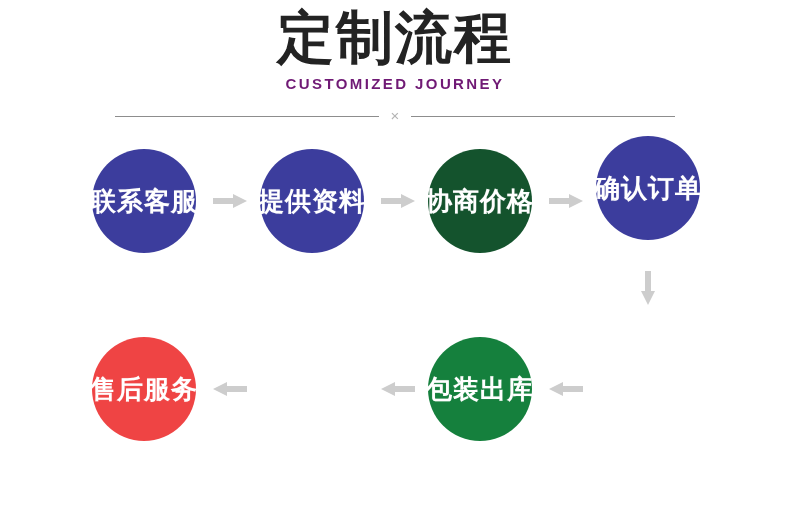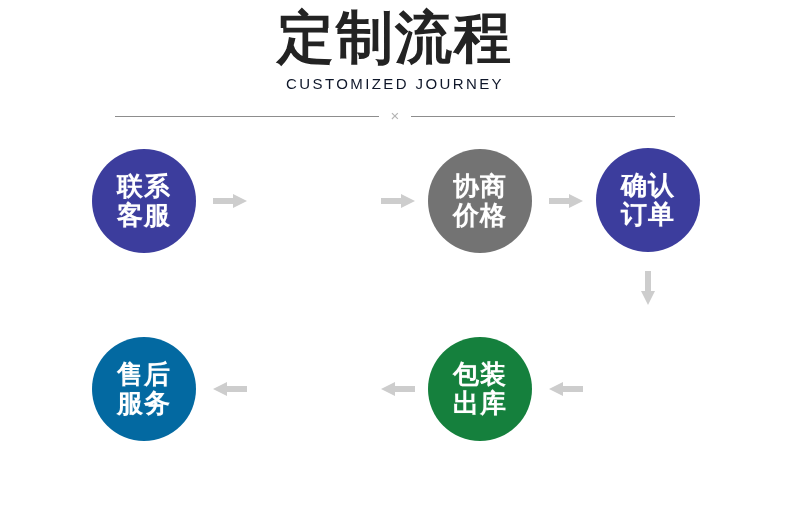--- a/index.html
+++ b/index.html
@@ -31,22 +31,22 @@
     font-weight: bold;
     color: #232323;
     letter-spacing: 2px;
     font-family: "Liberation Sans", "DejaVu Sans", sans-serif;
   }
   .page-subtitle {
     margin: 0;
     padding-top: 4px;
     font-size: 15px;
     line-height: 20px;
-    font-weight: normal;
-    color: #0f172a;
+    font-weight: bold;
+    color: #701a75;
     letter-spacing: 2.4px;
   }
 
   .divider {
     position: absolute;
     left: 115px;
     top: 108px;
     width: 560px;
     height: 16px;
   }
@@ -78,21 +78,20 @@
     height: 509px;
   }
   .node {
     position: absolute;
     width: 104px;
     height: 104px;
     border-radius: 50%;
     background: #3c3d9d;
     color: #ffffff;
     display: flex;
-    flex-direction: column;
     align-items: center;
     justify-content: center;
   }
   .node-line {
     font-size: 26px;
     line-height: 29px;
     font-weight: bold;
     letter-spacing: 1px;
     white-space: nowrap;
     text-shadow: 0 0 1px rgba(255,255,255,0.35);
@@ -175,33 +174,37 @@
   <div class="divider-line left"></div>
   <div class="divider-line right"></div>
   <div class="divider-x">×</div>
 </div>
 
 <div class="flow" id="flow-root">
     <div class="node" style="left: 92px; top: 149px; background: rgb(60, 61, 157); color: rgb(255, 255, 255);">
       <div class="node-line">联系</div>
       <div class="node-line">客服</div>
     </div>
-    <div class="node" style="left: 428px; top: 149px; background: #737373; color: rgb(255, 255, 255);">
+    <div class="node" style="left: 260px; top: 149px; background: rgb(60, 61, 157); color: rgb(255, 255, 255);">
+      <div class="node-line">提供</div>
+      <div class="node-line">资料</div>
+    </div>
+    <div class="node" style="left: 428px; top: 149px; background: #14532d; color: rgb(255, 255, 255);">
       <div class="node-line">协商</div>
       <div class="node-line">价格</div>
     </div>
-    <div class="node" style="left: 596px; top: 148px; background: rgb(60, 61, 157); color: rgb(255, 255, 255); align-items: center;">
+    <div class="node" style="left: 596px; top: 136px; background: rgb(60, 61, 157); color: rgb(255, 255, 255); align-items: center;">
       <div class="node-line">确认</div>
       <div class="node-line">订单</div>
     </div>
     <div class="node" style="left: 428px; top: 337px; background: #15803d; color: rgb(255, 255, 255);">
       <div class="node-line">包装</div>
       <div class="node-line">出库</div>
     </div>
-    <div class="node" style="left: 92px; top: 337px; background: #0369a1; color: rgb(255, 255, 255);">
+    <div class="node" style="left: 92px; top: 337px; background: #ef4444; color: rgb(255, 255, 255);">
       <div class="node-line">售后</div>
       <div class="node-line">服务</div>
     </div>
     <div class="arrow right" style="left: 213px; top: 191px;">
       <div class="shaft" style="background: rgb(205, 205, 205);"></div>
       <div class="head"></div>
     </div>
     <div class="arrow right" style="left: 381px; top: 191px;">
       <div class="shaft" style="background: rgb(205, 205, 205);"></div>
       <div class="head"></div>

